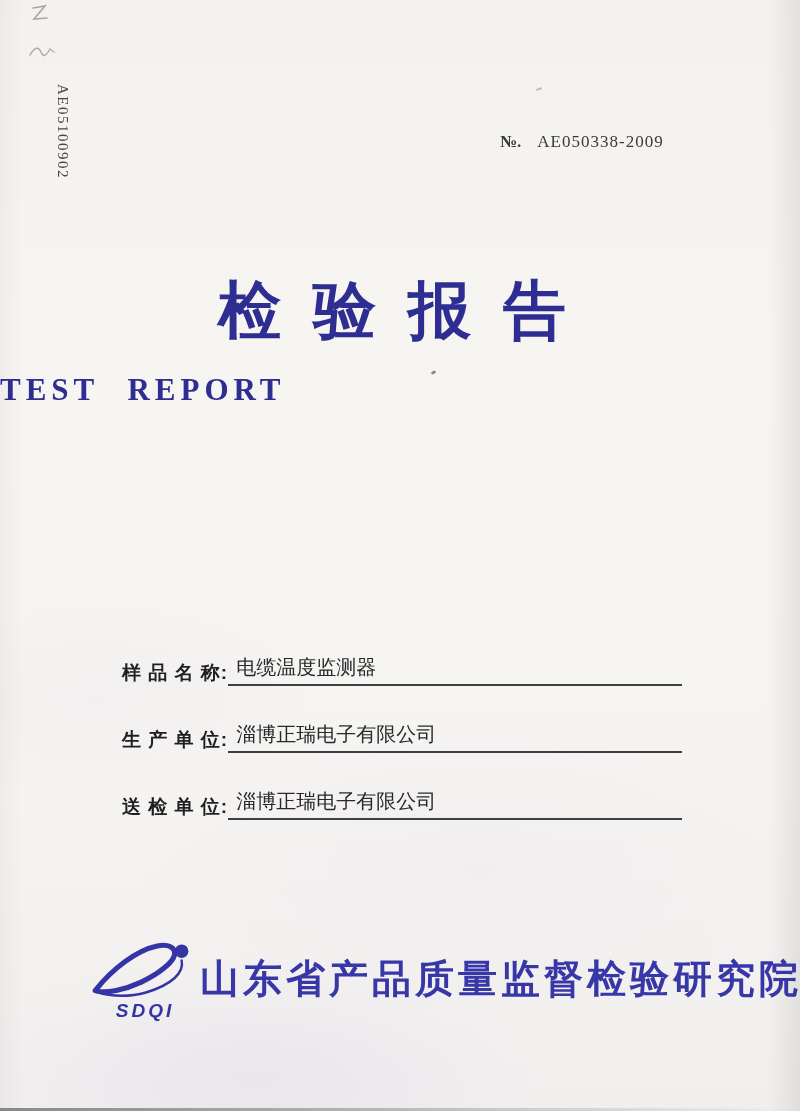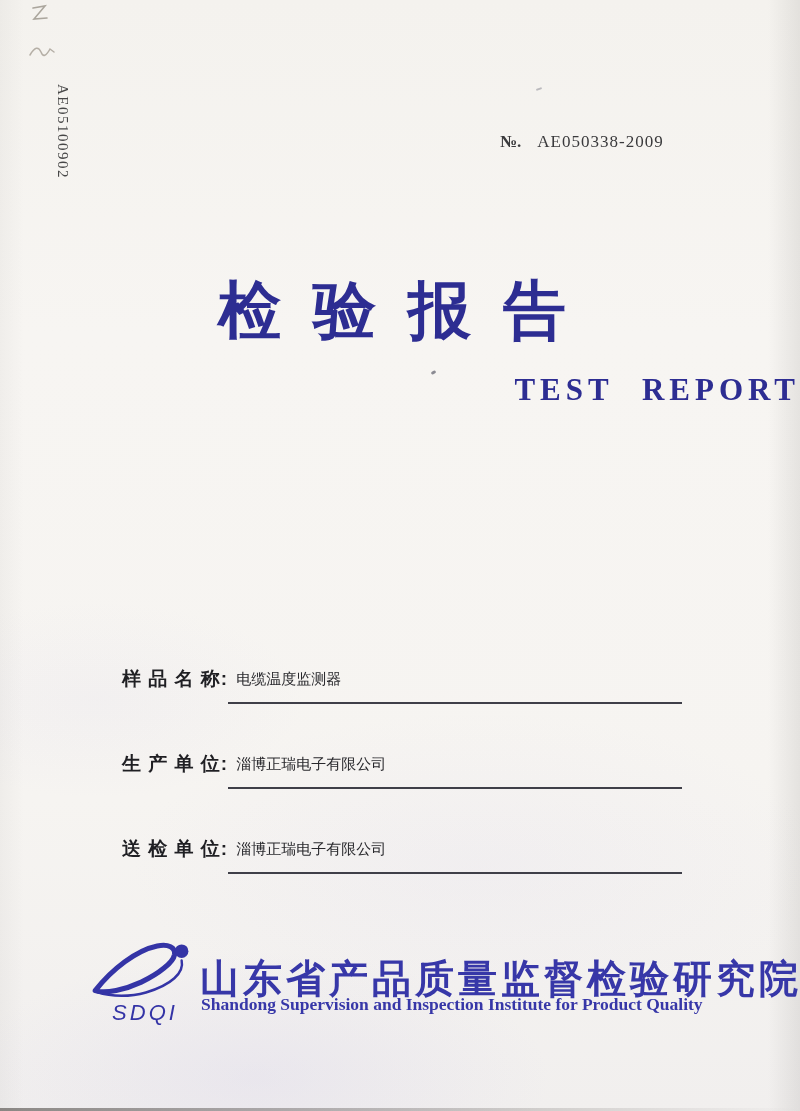--- a/index.html
+++ b/index.html
@@ -41,43 +41,43 @@
   
   .title-cn{
     position:absolute;left:0;top:276px;width:100%;
     text-align:center;
     font-weight:bold;font-size:63px;line-height:1.1;
     letter-spacing:32px;padding-left:16px;box-sizing:border-box;
     color:#2d2d92;
   }
   .title-en{
     position:absolute;left:0;top:372px;width:100%;
-    text-align:right;
+    text-align:left;
     font-family:"Liberation Serif", serif;
     font-weight:bold;font-size:31px;
     letter-spacing:5px;word-spacing:16px;
     color:#2d2d92;
   }
   
   .fields{position:absolute;left:122px;top:654px;width:560px;}
-  .field-row{display:flex;align-items:center;margin-bottom:35px;}
+  .field-row{display:flex;align-items:flex-end;margin-bottom:35px;}
   .field-label{
     white-space:nowrap;font-weight:bold;font-size:19px;
     letter-spacing:1px;color:#1f1f23;line-height:26px;
   }
   .field-value{
     flex:1;min-height:26px;line-height:26px;
     border-bottom:2px solid #3f3f48;
-    padding:0 0 10px 8px;
-    font-size:15px;color:#28282c;margin-top:12px;
+    padding:0 0 4px 8px;
+    font-size:20px;color:#28282c;
   }
   
   .footer-logo{position:absolute;left:84px;top:938px;width:122px;text-align:center;}
   .logo-text{
-    font-weight:normal;font-style:italic;font-size:22px;letter-spacing:3px;
+    font-weight:bold;font-style:italic;font-size:19px;letter-spacing:3px;
     color:#3434a6;margin-top:-4px;
   }
   .org-cn{
     position:absolute;left:200px;top:952px;
     font-weight:bold;font-size:39px;letter-spacing:4px;
     color:#3737a8;white-space:nowrap;
   }
   .org-en{
     position:absolute;left:201px;top:994px;
     font-family:"Liberation Serif", serif;
@@ -127,16 +127,15 @@
 
   <div class="footer-logo">
     <svg width="122" height="62" viewBox="0 0 122 66">
       <path d="M8 56 C 26 33, 52 13, 74 8.5 C 86 6, 93.5 10, 92.5 17.5 C 91 26, 76 38, 57 47 C 40 55, 19 59.5, 8 56 Z" fill="none" stroke="#3434a6" stroke-width="5.5" stroke-linejoin="round"></path>
       <path d="M100 24 C 103 37, 89 50, 62 58 C 46 62.5, 26 63, 10 57.5" fill="none" stroke="#3434a6" stroke-width="2.6" stroke-linecap="round"></path>
       <circle cx="100" cy="14" r="7.2" fill="#3434a6"></circle>
     </svg>
     <div class="logo-text">SDQI</div>
   </div>
   <div class="org-cn">山东省产品质量监督检验研究院</div>
-  <div class="org-en">Shandong Supervision and Inspection Institute for Product Quality</div>
 
   <div class="bottom-edge"></div>
 </div>
 
 </body></html>

